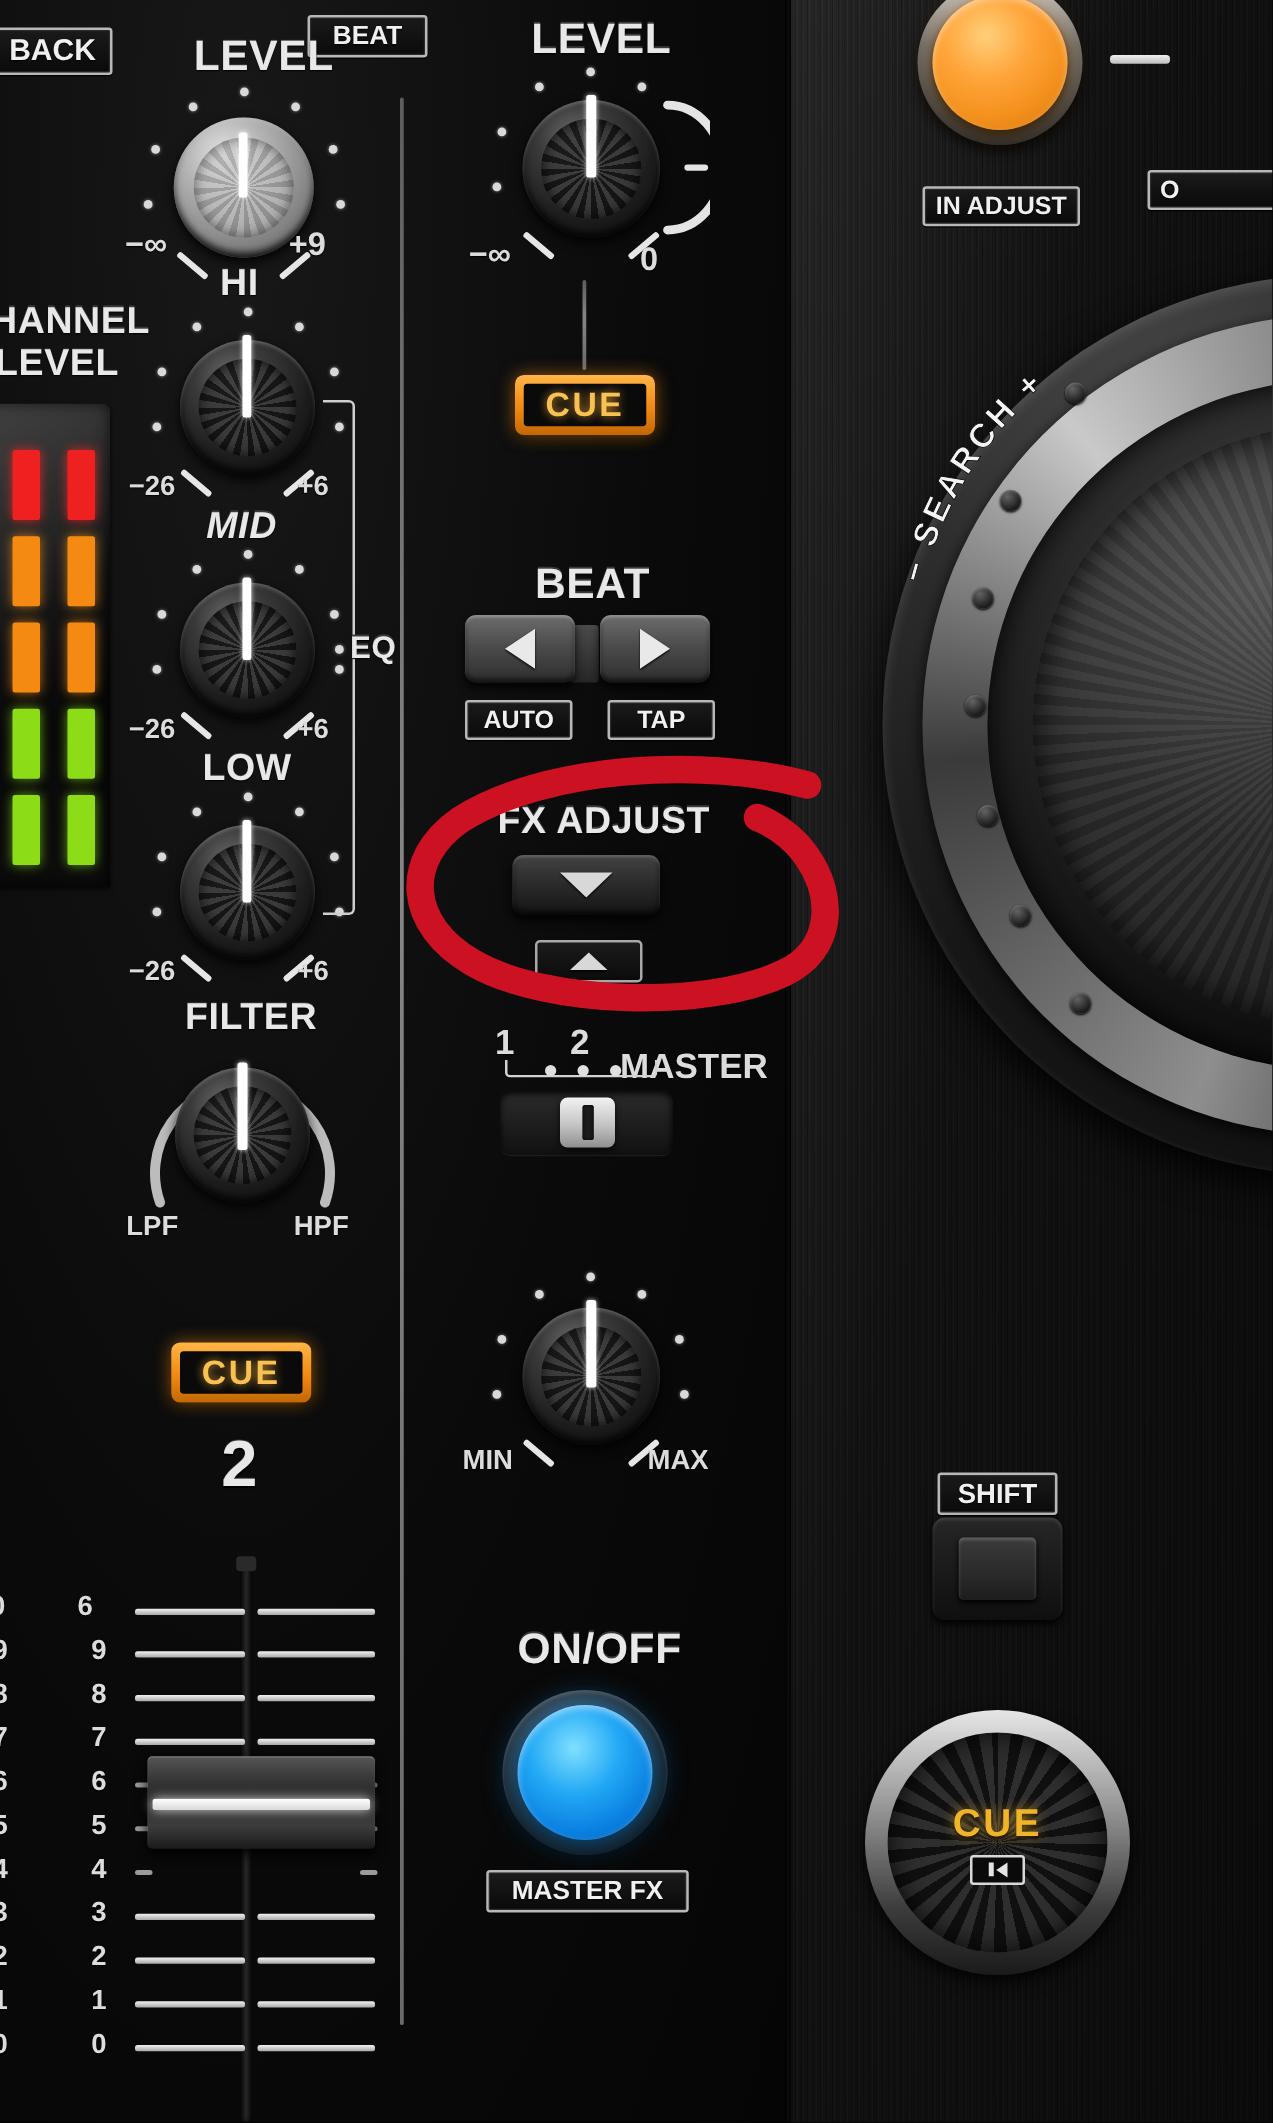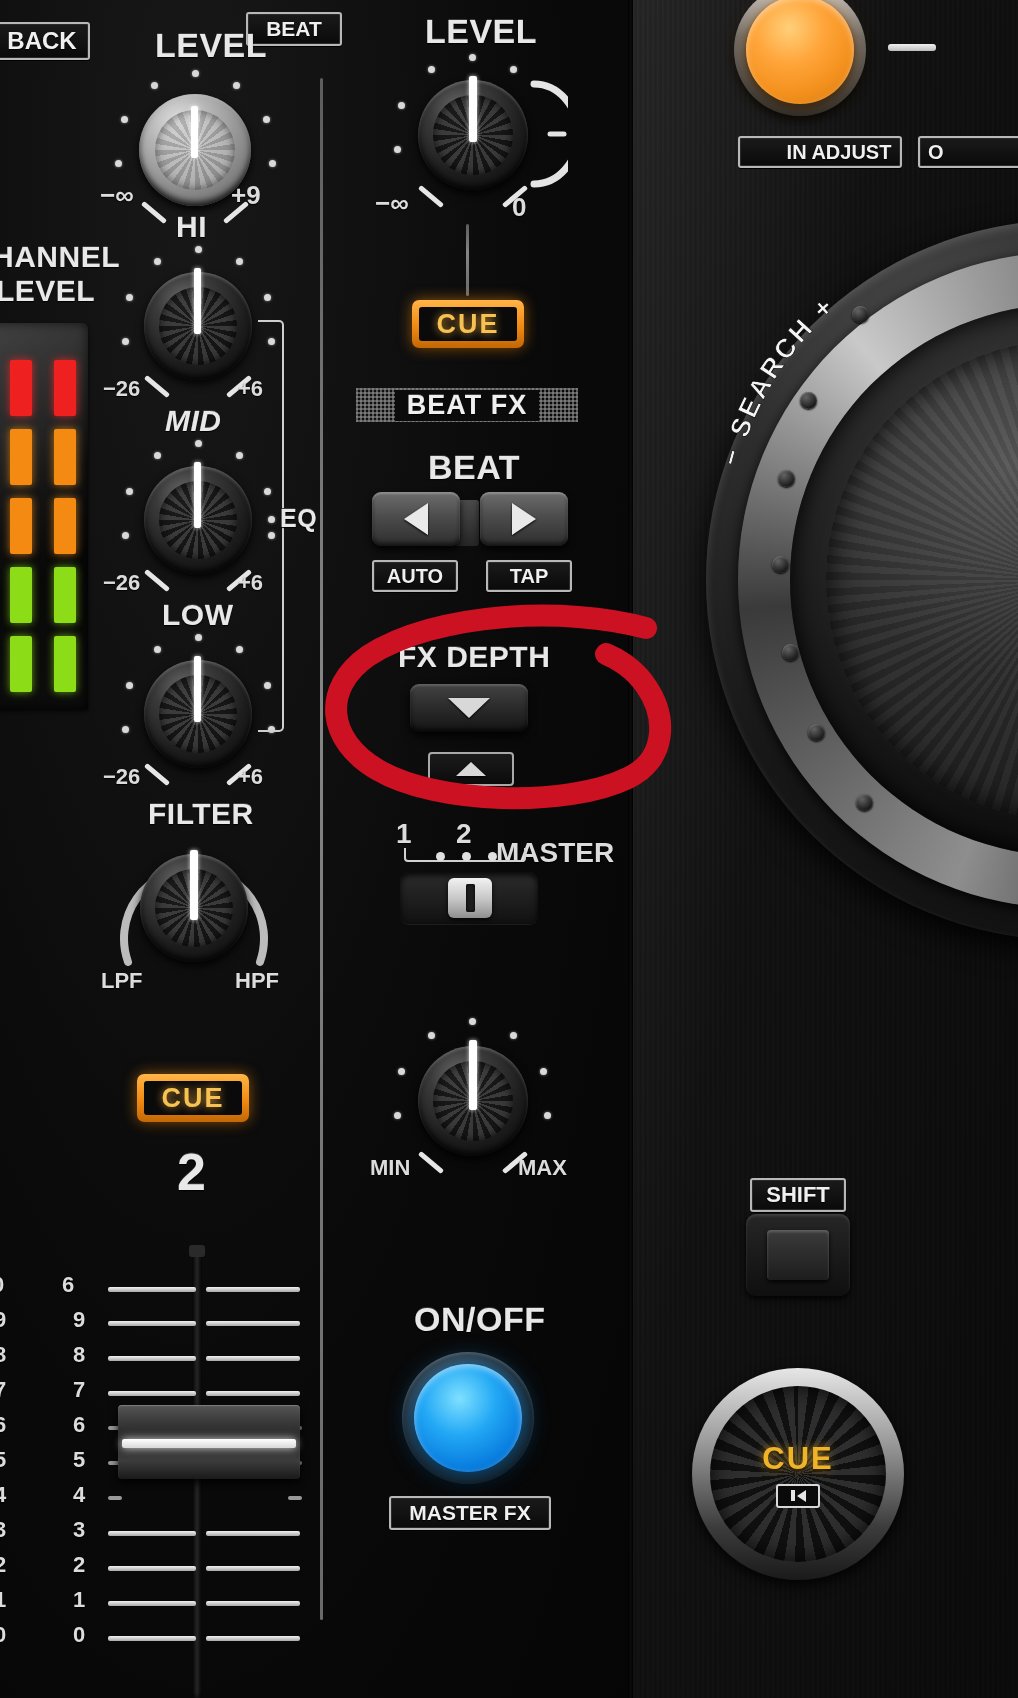--- a/index.html
+++ b/index.html
@@ -417,38 +417,35 @@
     <line x1="26" y1="56" x2="40" y2="56" stroke="#e4e4e4" stroke-width="5" stroke-linecap="round"></line>
   </svg>
   <div class="tick" style="left:375px;top:188px;font-size:26px;">−∞</div>
   <div class="tick" style="left:512px;top:192px;font-size:26px;">0</div>
   <div class="vline" style="left:466px;top:224px;height:72px;width:3px;"></div>
 
   <div class="cue-btn" style="left:412px;top:300px;width:112px;height:48px;">
     <div class="inner" style="font-size:27px;">CUE</div>
   </div>
 
-  <div class="fxband" style="left:356px;top:388px;width:222px;height:34px;">
-    <span>BEAT FX</span>
-  </div>
 
   <div class="lbl xl" style="left:428px;top:448px;">BEAT</div>
 
   <div class="beat-bridge" style="left:455px;top:500px;width:24px;height:46px;"></div>
   <div class="beatbtn" style="left:372px;top:492px;width:88px;height:54px;">
     <span class="tri left"></span>
   </div>
   <div class="beatbtn" style="left:480px;top:492px;width:88px;height:54px;">
     <span class="tri right"></span>
   </div>
 
   <div class="boxlbl" style="left:372px;top:560px;width:82px;height:28px;font-size:20px;">AUTO</div>
   <div class="boxlbl" style="left:486px;top:560px;width:82px;height:28px;font-size:20px;">TAP</div>
 
-  <div class="lbl lg" style="left:398px;top:640px;">FX DEPTH</div>
+  <div class="lbl lg" style="left:398px;top:640px;">FX ADJUST</div>
   <div class="fxsel-btn" style="left:410px;top:684px;width:118px;height:48px;">
     <span class="tri down"></span>
   </div>
   <div class="fxsel-up" style="left:428px;top:752px;width:82px;height:30px;">
     <span class="tri up"></span>
   </div>
 
   <div class="tick" style="left:396px;top:818px;font-size:28px;">1</div>
   <div class="tick" style="left:456px;top:818px;font-size:28px;">2</div>
   <div class="tick" style="left:496px;top:818px;font-size:28px;margin-top:19px;">MASTER</div>
@@ -482,21 +479,21 @@
 
   <div class="boxlbl" style="left:389px;top:1496px;width:158px;height:30px;font-size:21px;">MASTER FX</div>
 
   <div class="deck-panel"></div>
   <div class="panel-seam"></div>
 
   <div class="orangebtn-ring" style="left:734px;top:-16px;width:132px;height:132px;"></div>
   <div class="orangebtn" style="left:746px;top:-4px;width:108px;height:108px;"></div>
   <div class="dash" style="left:888px;top:44px;width:48px;"></div>
 
-  <div class="boxlbl" style="left:738px;top:136px;width:122px;height:28px;font-size:20px;padding-left:38px;">IN ADJUST</div>
+  <div class="boxlbl" style="left:738px;top:149px;width:122px;height:28px;font-size:20px;">IN ADJUST</div>
   <div class="boxlbl" style="left:918px;top:136px;width:122px;height:28px;font-size:20px;justify-content:flex-start;padding-left:8px;">O</div>
 
   <div class="jog-outer" style="left:706px;top:220px;width:720px;height:720px;"></div>
   <div class="jog-ring" style="left:738px;top:252px;width:656px;height:656px;"></div>
   <div class="jog-ring2" style="left:790px;top:304px;width:552px;height:552px;"></div>
   <div class="jog-face" style="left:826px;top:340px;width:480px;height:480px;"></div>
   <div class="jog-hole" style="left:800px;top:392px;"></div>
   <div class="jog-hole" style="left:778px;top:470px;"></div>
   <div class="jog-hole" style="left:772px;top:556px;"></div>
   <div class="jog-hole" style="left:782px;top:644px;"></div>

